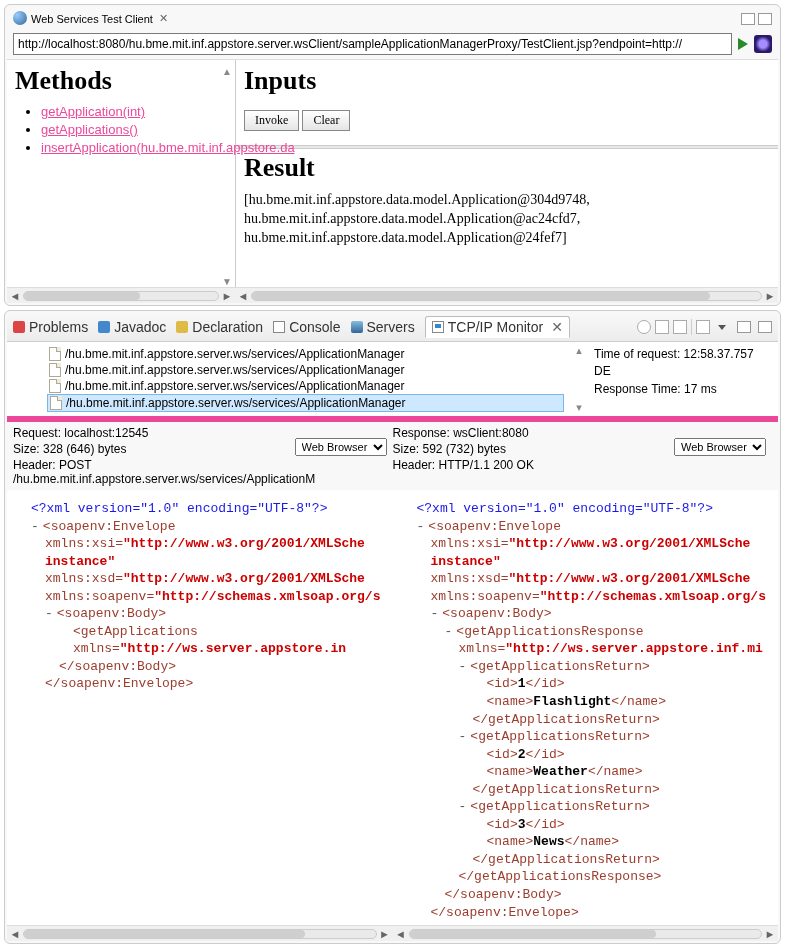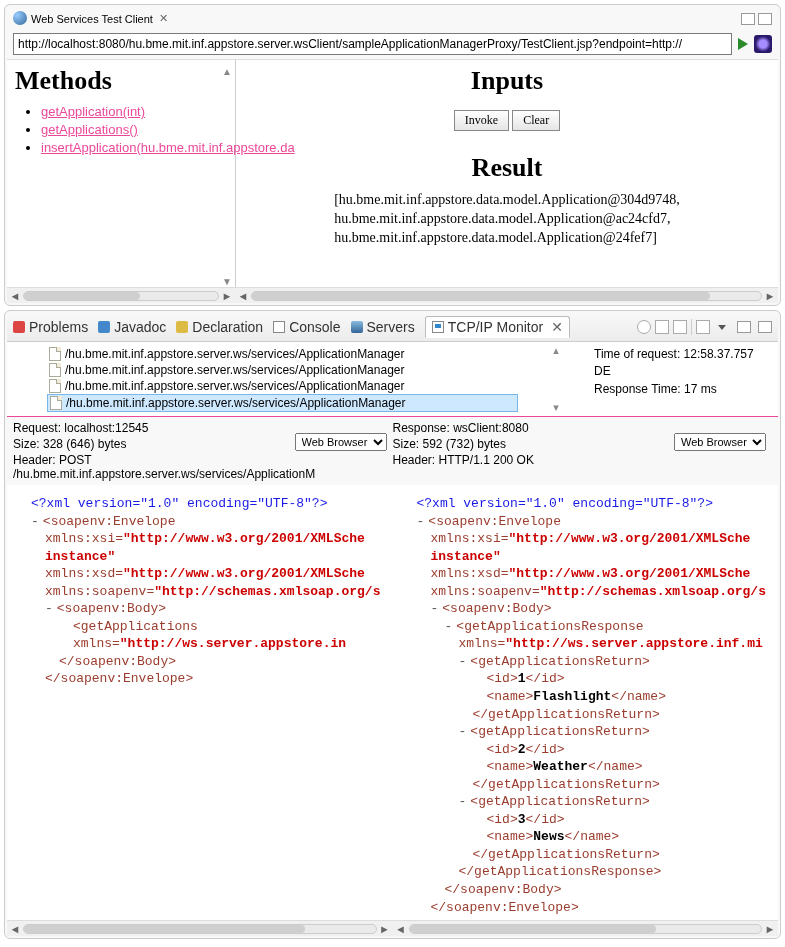--- a/index.html
+++ b/index.html
@@ -14,21 +14,21 @@
 .spacer { flex: 1; }
 .win-btn { width: 14px; height: 12px; border: 1px solid #999; margin-left: 3px; background: #fff; display: inline-block; }
 
 .urlbar { display: flex; align-items: center; padding: 4px 6px; gap: 6px; }
 .urlbar input { flex: 1; height: 22px; padding: 2px 4px; border: 1px solid #7a7a7a; font-size: 12px; }
 .play-icon { width: 0; height: 0; border-left: 10px solid #2a8a2a; border-top: 6px solid transparent; border-bottom: 6px solid transparent; }
 .eclipse-icon { width: 18px; height: 18px; background: radial-gradient(circle at 9px 9px, #a58cff 30%, #2b1a6b 60%); border-radius: 3px; }
 
 .content-area { display: flex; background: #fff; border-top: 1px solid #ddd; height: 228px; }
 .methods-pane { width: 228px; padding: 6px 8px; position: relative; }
-.inputs-pane { flex: 1; padding: 6px 8px; border-left: 1px solid #ccc; display: flex; flex-direction: column; align-items: center; }
+.inputs-pane { flex: 1; padding: 6px 8px; border-left: 1px solid #ccc; display: flex; flex-direction: column; }
 h1 { font-family: "Times New Roman", serif; font-size: 26px; font-weight: bold; margin-bottom: 8px; }
 .methods-pane ul { margin-left: 26px; margin-top: 6px; }
 .methods-pane li { font-size: 13px; margin-bottom: 3px; list-style: disc; }
 .methods-pane a { color: #ec4899; text-decoration: underline; }
 .btn-row { margin: 6px 0 10px 0; }
 .btn-row button { padding: 2px 10px; font-size: 12px; border: 1px solid #888; background: linear-gradient(#fff,#e5e5e5); font-family: Liberation Serif, serif; }
 .divider-h { height: 4px; background: #e8e8e8; border-top: 1px solid #ccc; border-bottom: 1px solid #ccc; margin: 4px -8px; }
 .result-text { font-family: "Times New Roman", serif; font-size: 14px; line-height: 1.35; white-space: pre-line; }
 
 .hscroll { display: flex; align-items: center; height: 16px; background: #f0f0f0; border-top: 1px solid #ddd; }
@@ -49,21 +49,21 @@
 .ico-yellow { background: #db4; border-radius: 2px; }
 .ico-cons { background: #fff; border: 1px solid #888; }
 .ico-srv { background: linear-gradient(#8bd,#369); border-radius: 2px; }
 .ico-mon { background: #fff; border: 1px solid #888; position: relative; }
 .ico-mon::after { content:""; position:absolute; left:2px; top:2px; width:6px; height:4px; background:#38c; }
 .toolbar-icons { margin-left: auto; display: flex; gap: 4px; align-items: center; }
 .ti { width: 14px; height: 14px; border: 1px solid #aaa; background: #fff; }
 .ti.clock { border-radius: 50%; }
 .menu-arrow { width: 0; height: 0; border-left: 4px solid transparent; border-right: 4px solid transparent; border-top: 5px solid #555; margin: 0 4px; }
 
-.monitor-top { display: flex; background: #fff; border-bottom: 1px solid #ec4899; gap: 23px; }
+.monitor-top { display: flex; background: #fff; border-bottom: 6px solid #ec4899; }
 .req-list { flex: 1; padding: 4px 6px 4px 40px; position: relative; }
 .req-list .row { padding: 1px 2px; font-size: 12px; display: flex; align-items: center; gap: 4px; }
 .req-list .row.sel { background: #cde8ff; border: 1px solid #7ab7e8; }
 .doc-ico { width: 12px; height: 14px; background: #fff; border: 1px solid #aa9; position: relative; }
 .doc-ico::after { content:""; position:absolute; right:-1px; top:-1px; width:4px; height:4px; background:#f0ead6; border-left:1px solid #aa9; border-bottom:1px solid #aa9; }
 .req-scroll { width: 18px; display:flex; flex-direction:column; align-items:center; justify-content:space-between; padding:2px 0; color:#888; }
 .req-info { width: 190px; padding: 4px 6px; font-size: 12px; line-height: 1.45; }
 
 .meta-row { display: flex; padding: 4px 6px; font-size: 12px; }
 .meta-col { flex: 1; display: flex; flex-direction: column; gap: 2px; position: relative; }

